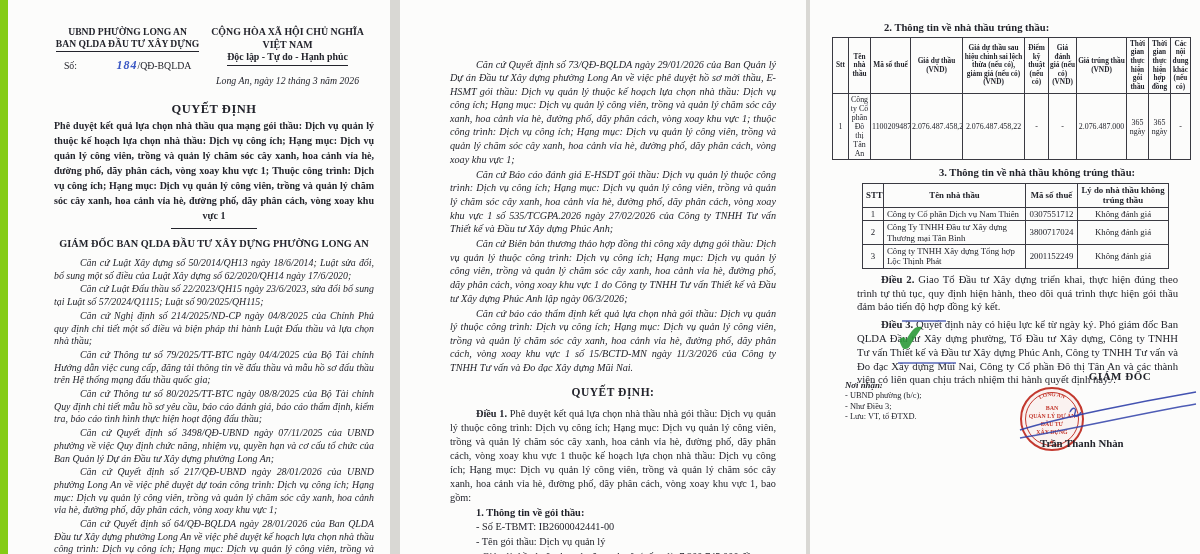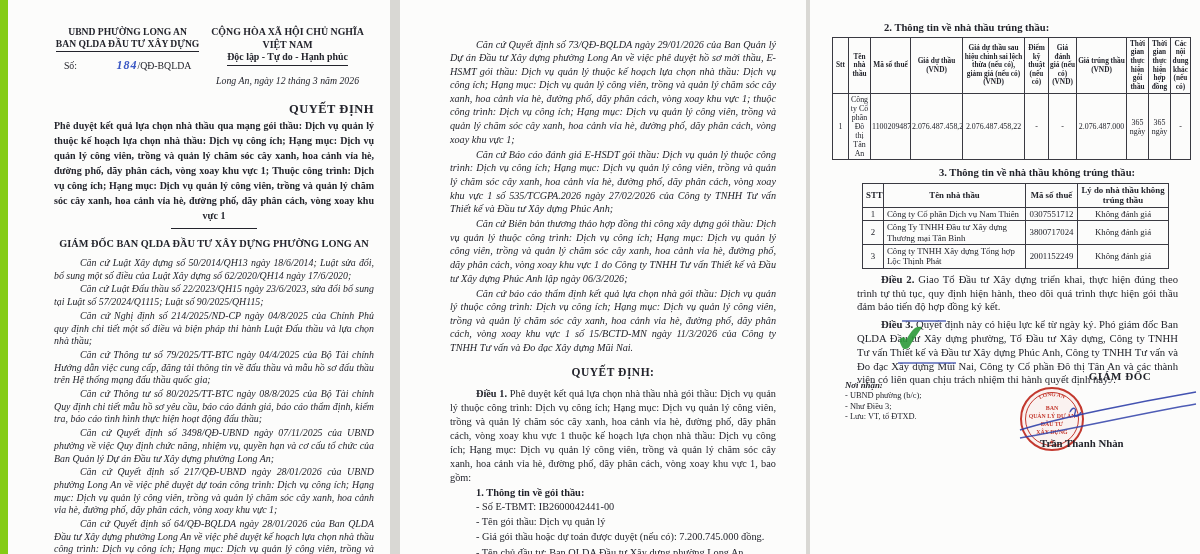--- a/index.html
+++ b/index.html
@@ -1,31 +1,31 @@
 <!DOCTYPE html>
 <html><head>
 <meta charset="utf-8">
 <style>
   html,body{margin:0;padding:0;}
   body{width:1200px;height:554px;background:#ffffff;font-family:"Liberation Serif","DejaVu Serif",serif;color:#23242c;}
   .screen{position:relative;width:1200px;height:554px;background:#84cc16;overflow:hidden;}
   .gap{position:absolute;top:0;height:554px;background:#d9d8d4;}
   .page{position:absolute;top:0;height:554px;background:#fcfcfb;box-sizing:border-box;}
   #p1{left:8px;width:382px;padding:26px 16px 0 46px;}
-  #p2{left:400px;width:406px;padding:36px 30px 0 50px;}
+  #p2{left:400px;width:406px;padding:56px 30px 0 50px;}
   #p3{left:810px;width:390px;padding:22px 10px 0 22px;position:absolute;}
   
   .hdr{display:flex;}
   .hdr-l{width:46%;text-align:center;font-weight:bold;font-size:9.6px;line-height:12px;}
   .hdr-r{width:54%;text-align:center;font-weight:bold;font-size:9.9px;line-height:12.5px;}
   .u-line{display:inline-block;border-bottom:1px solid #23242c;padding-bottom:1px;}
   .so-line{margin-top:7px;font-weight:normal;font-size:9.8px;}
   .hand-num{color:#3a57c4;font-style:italic;font-weight:bold;font-size:12px;letter-spacing:1px;margin-left:37px;}
   .date-line{margin-top:9px;font-weight:normal;font-style:italic;font-size:9.8px;}
-  .doc-title{text-align:right;font-weight:bold;font-size:12.5px;margin-top:15px;letter-spacing:.5px;}
+  .doc-title{text-align:center;font-weight:bold;font-size:12.5px;margin-top:15px;letter-spacing:.5px;}
   .subject{font-weight:bold;font-size:10px;line-height:15px;text-align:justify;text-align-last:center;margin-top:1px;}
   .sep{width:86px;border-bottom:1.3px solid #23242c;margin:5px auto 7px;}
   .authority{text-align:center;font-weight:bold;font-size:10.3px;margin:9px 0 8px;}
   .recital{font-style:italic;font-size:9.9px;line-height:12.7px;text-align:justify;text-indent:26px;margin:1px 0;}
   #p2 .recital{font-size:10.2px;line-height:13.6px;margin:1.5px 0;}
   .qd-title{text-align:center;font-weight:bold;font-size:11.5px;margin:11px 0 9px;letter-spacing:.5px;}
   .article{font-size:10.3px;line-height:14px;text-align:justify;text-indent:26px;margin:2px 0;}
   .article b{font-weight:bold;}
   .sec-title{font-weight:bold;font-size:10.4px;margin:2px 0 1px;padding-left:26px;}
   .bullet{font-size:10.3px;line-height:15.4px;padding-left:26px;}

